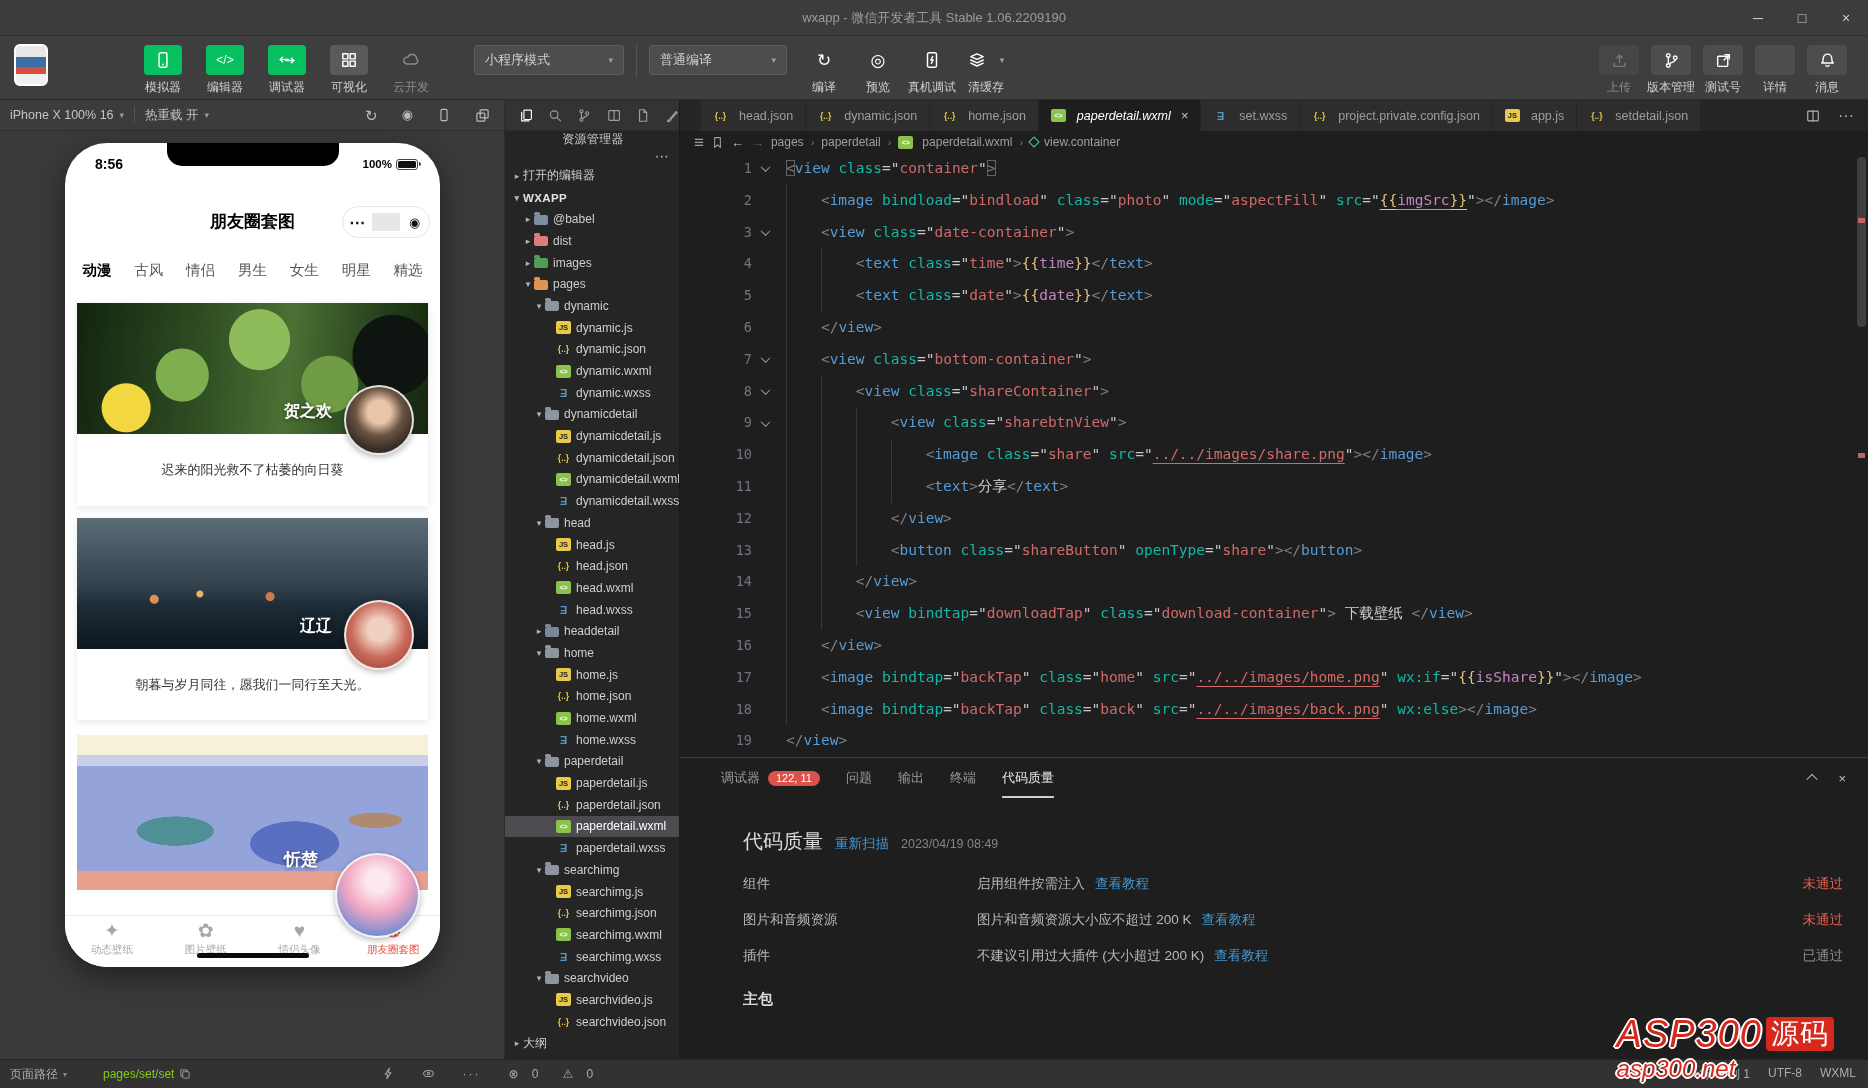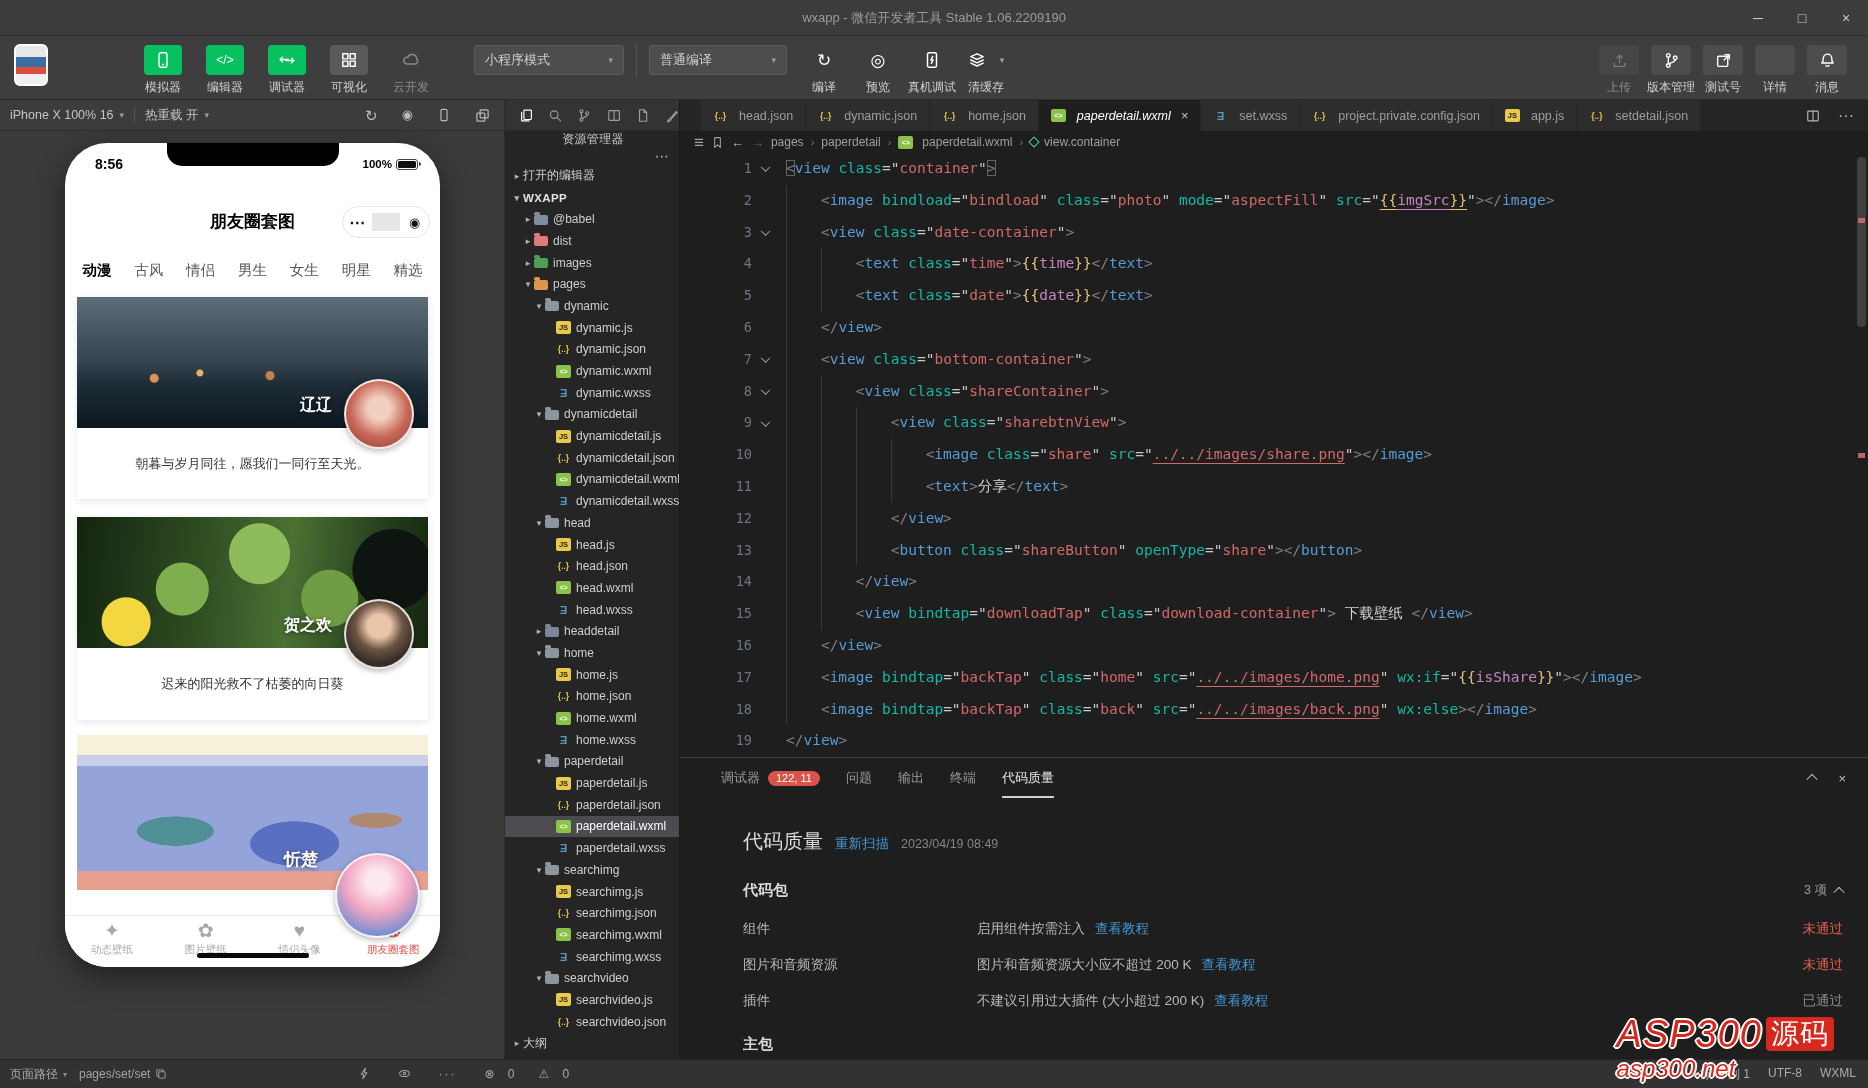--- a/index.html
+++ b/index.html
@@ -174,21 +174,21 @@
   .q-name{width:234px;flex:none;}
   .q-desc{display:flex;gap:10px;align-items:center;}
   .q-link{color:#4596d1;}
   .q-status{margin-left:auto;}
   .q-status.fail{color:#e25f52;} .q-status.pass{color:#8c8c8c;}
   .q-section2{font-size:15px;font-weight:700;color:#d8d8d8;margin-top:17px;}
 
   
   .statusbar{position:absolute;left:0;bottom:0;width:100%;height:29px;background:#323233;border-top:1px solid #242424;display:flex;align-items:center;font-size:12px;color:#ababab;}
   .sb-item{display:flex;align-items:center;gap:5px;padding:0 6px;}
-  .sb-path{color:#a3a3a3;}
+  .sb-path{color:#84cc16;margin-left:24px;}
   .sb-icons{display:flex;gap:26px;margin-left:185px;color:#a5a5a5;}
   .sb-problems{display:flex;gap:12px;margin-left:22px;}
   .sb-right{margin-left:auto;display:flex;gap:18px;padding-right:12px;color:#ababab;}
 
   
   .watermark{position:absolute;right:34px;bottom:4px;z-index:60;font-style:italic;font-weight:400;pointer-events:none;font-family:"Liberation Sans",sans-serif;}
   .wm1{font-size:38px;color:#d7281d;letter-spacing:1px;line-height:1;display:flex;align-items:center;justify-content:flex-end;gap:4px;
     text-shadow:-2px 0 #fff,2px 0 #fff,0 -2px #fff,0 2px #fff,-1px -1px #fff,1px 1px #fff,1px -1px #fff,-1px 1px #fff;}
   .wm-tag{font-size:28px;color:#fff;background:#d7281d;border-radius:4px;padding:3px 5px;text-shadow:none;font-style:normal;}
   .wm2{font-size:24px;color:#d7281d;line-height:1.2;margin-top:2px;
@@ -421,31 +421,31 @@
           <div class="p-tabs" id="phone-tabs">
               <span class="p-tab active">动漫</span>
               <span class="p-tab">古风</span>
               <span class="p-tab">情侣</span>
               <span class="p-tab">男生</span>
               <span class="p-tab">女生</span>
               <span class="p-tab">明星</span>
               <span class="p-tab">精选</span>
             </div>
           <div class="p-content" id="phone-content">
+              <div class="card card1">
+                <div class="cimg"></div>
+                <div class="cname">贺之欢</div>
+                <div class="cavatar"></div>
+                <div class="ccaption">迟来的阳光救不了枯萎的向日葵</div>
+              </div>
               <div class="card card2">
                 <div class="cimg"></div>
                 <div class="cname">辽辽</div>
                 <div class="cavatar"></div>
                 <div class="ccaption">朝暮与岁月同往，愿我们一同行至天光。</div>
-              </div>
-              <div class="card card1">
-                <div class="cimg"></div>
-                <div class="cname">贺之欢</div>
-                <div class="cavatar"></div>
-                <div class="ccaption">迟来的阳光救不了枯萎的向日葵</div>
               </div>
               <div class="card card3">
                 <div class="cimg"></div>
                 <div class="cname">忻楚</div>
                 <div class="cavatar"></div>
               </div>
             </div>
           <div class="p-tabbar" id="phone-tabbar">
               <div class="pt-item">
                 <div class="pt-ic">✦</div>
@@ -840,27 +840,20 @@
             <div class="panel-right">
               <span class="chev-up"></span>
               <span>×</span>
             </div>
           </div>
         <div class="panel-body">
           <div class="q-titlerow">
             <span class="q-title">代码质量</span>
             <span class="q-rescan">重新扫描</span>
             <span class="q-time">2023/04/19 08:49</span>
-          </div>
-          <div class="q-sectionrow">
-            <span class="q-section">代码包</span>
-            <span class="q-count">
-                <span>3 项</span>
-                <span class="chev-up"></span>
-              </span>
           </div>
           <div id="q-rows" style="margin-top: 12px;">
               <div class="q-row">
                 <span class="q-name">组件</span>
                 <span class="q-desc">
                   <span>启用组件按需注入</span>
                   <span class="q-link">查看教程</span>
                 </span>
                 <span class="q-status fail">未通过</span>
               </div>

